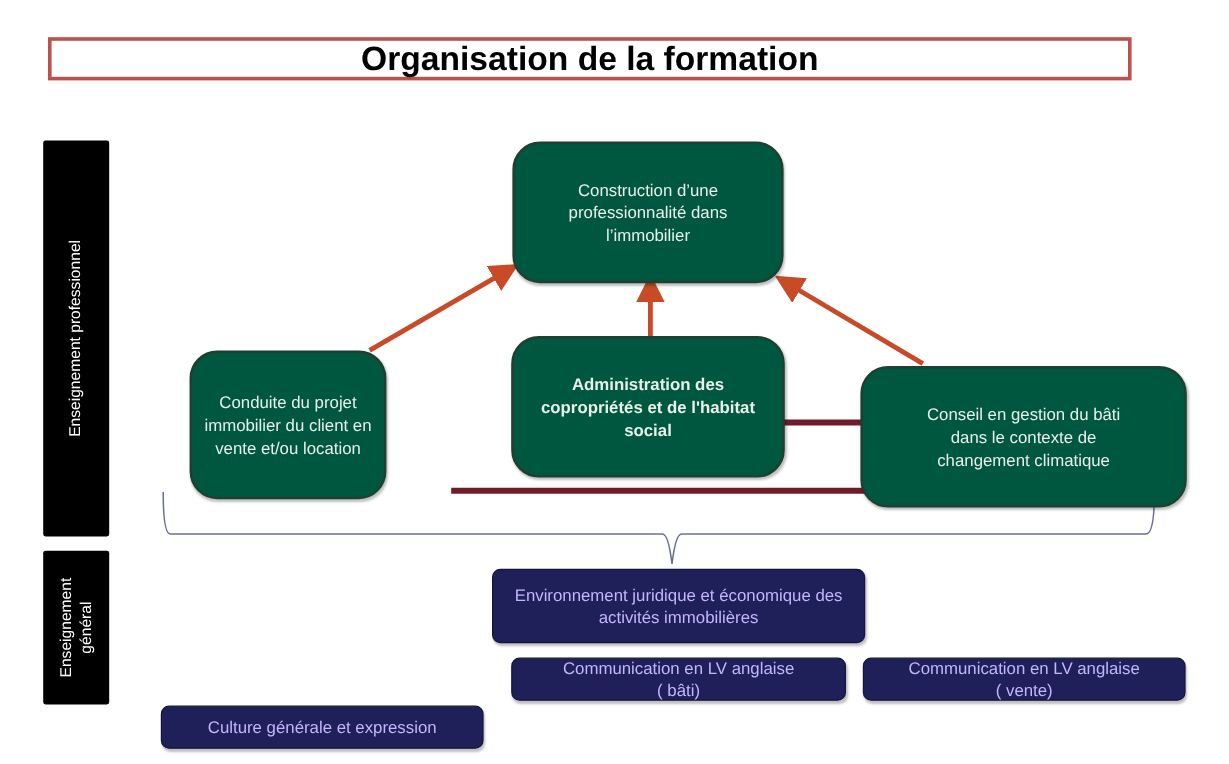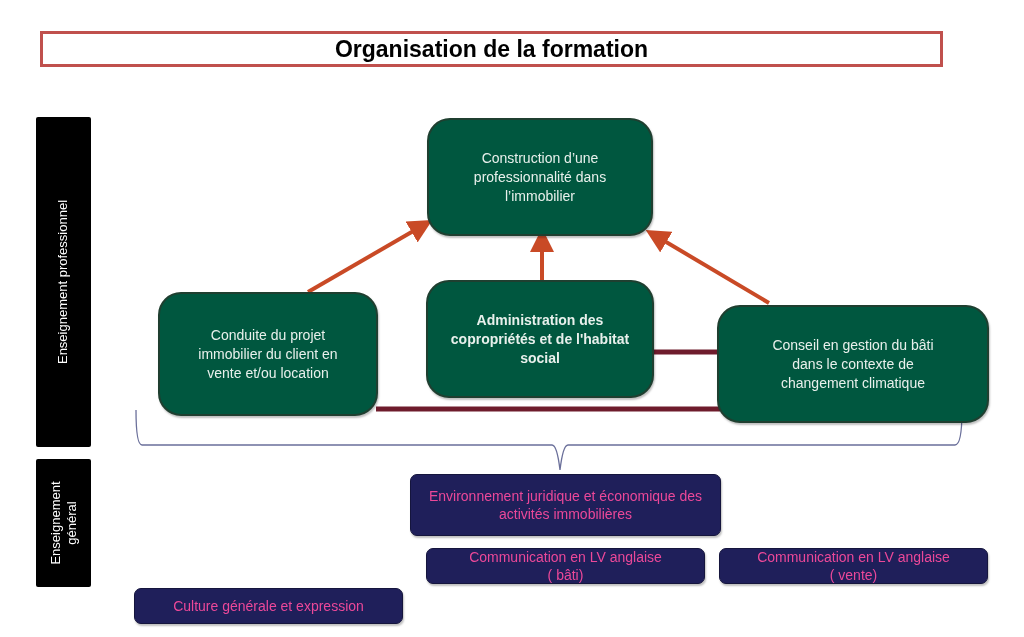--- a/index.html
+++ b/index.html
@@ -5,46 +5,46 @@
   html, body { margin: 0; padding: 0; }
   body {
     width: 1024px; height: 637px; background: #ffffff; position: relative; overflow: hidden;
     font-family: "Liberation Sans", sans-serif;
   }
   .title-box {
     position: absolute; left: 40px; top: 31px; width: 903px; height: 36px;
     border: 3px solid #c0504d; box-sizing: border-box; background: #fff;
     display: flex; align-items: center; justify-content: center;
   }
-  .title-box span { font-weight: bold; font-size: 23px; color: #000; }
+  .title-box span { font-weight: bold; font-size: 28px; color: #000; }
 
   .side-label {
     position: absolute; background: #000; color: #fff; border-radius: 2px;
     display: flex; align-items: center; justify-content: center;
   }
   .side-label .vt {
     transform: rotate(-90deg); white-space: nowrap; font-size: 13px; text-align: center; line-height: 16px;
   }
   #side-pro { left: 36px; top: 117px; width: 55px; height: 330px; }
   #side-gen { left: 36px; top: 459px; width: 55px; height: 128px; }
 
   .gbox {
     position: absolute; background: #00573f; color: #e8f0ec; border-radius: 23px;
     border: 2px solid #1f3f30; box-sizing: border-box;
     display: flex; align-items: center; justify-content: center; text-align: center;
     font-size: 14px; line-height: 19px; padding: 0 10px;
     box-shadow: 1px 2px 2px rgba(0,0,0,0.25);
   }
   #box-construction { left: 427px; top: 118px; width: 226px; height: 118px; }
-  #box-conduite { left: 158px; top: 292px; width: 220px; height: 124px; }
+  #box-conduite { left: 158px; top: 292px; width: 164px; height: 124px; }
   #box-admin { left: 426px; top: 280px; width: 228px; height: 118px; font-weight: bold; }
   #box-conseil { left: 717px; top: 305px; width: 272px; height: 118px; }
 
   .bbox {
-    position: absolute; background: #1f1f5a; color: #ec4899; border-radius: 7px;
+    position: absolute; background: #1f1f5a; color: #c4b5fd; border-radius: 7px;
     border: 1px solid #15153d; box-sizing: border-box;
     display: flex; align-items: center; justify-content: center; text-align: center;
     font-size: 14px; line-height: 18px;
     box-shadow: 1px 2px 2px rgba(0,0,0,0.25);
   }
   #box-env { left: 410px; top: 474px; width: 311px; height: 62px; }
   #box-culture { left: 134px; top: 548px; width: 269px; height: 36px; margin-top: 40px; }
   #box-com-ecrit { left: 426px; top: 548px; width: 279px; height: 36px; }
   #box-com-oral { left: 719px; top: 548px; width: 269px; height: 36px; }
 

